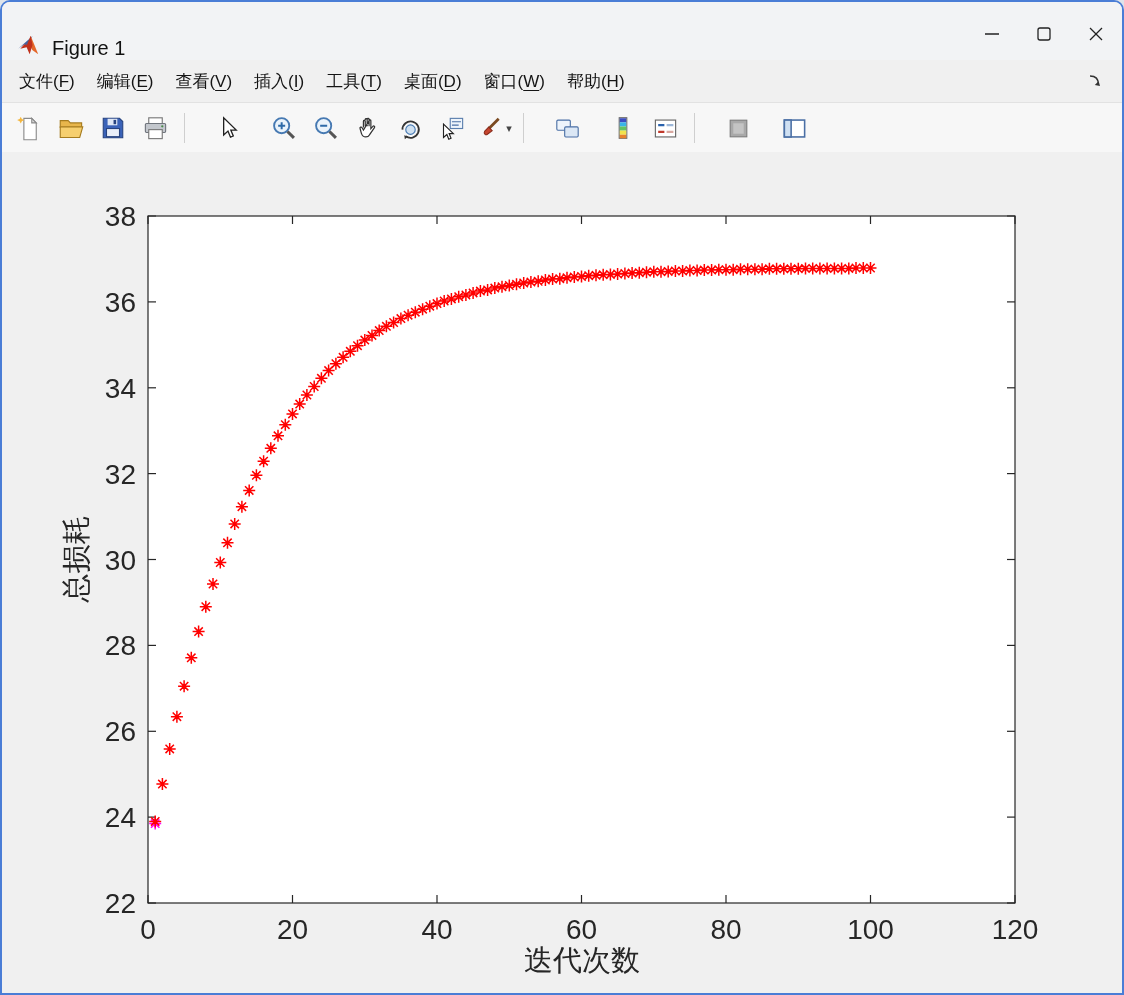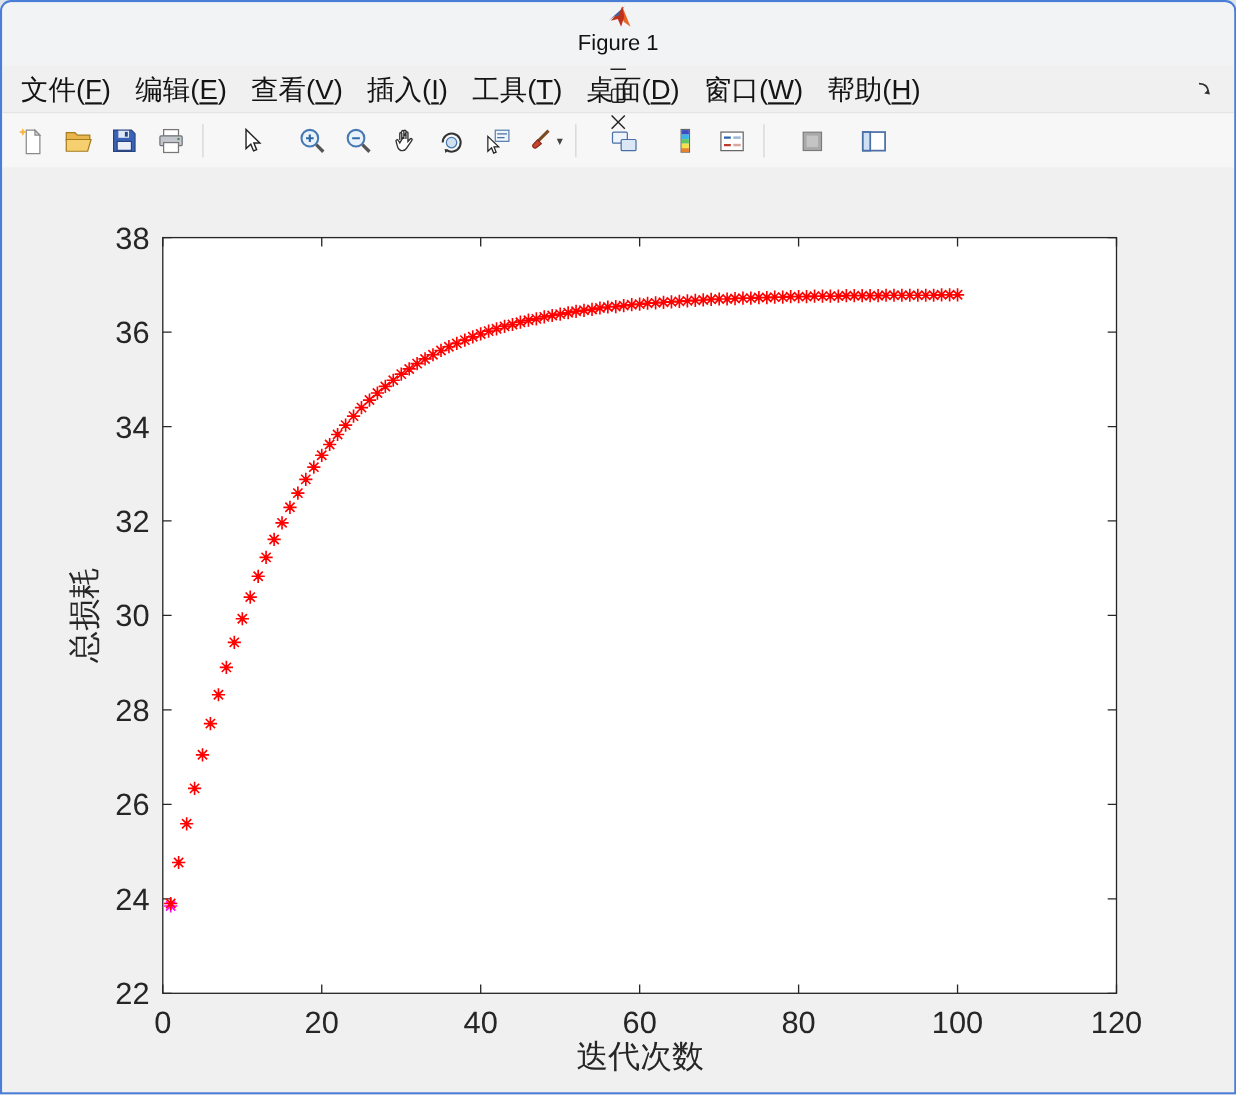--- a/index.html
+++ b/index.html
@@ -1,28 +1,28 @@
 <!DOCTYPE html>
 <html><head>
 <meta charset="utf-8">
 <style>
   html,body{margin:0;padding:0;background:#dfe4ea;font-family:"Liberation Sans",sans-serif;}
   .window{
     position:relative;width:1124px;height:995px;box-sizing:border-box;
     background:#f0f0f0;border:2px solid #4a7dd6;border-radius:10px 10px 0 0;overflow:hidden;
   }
   
-  .titlebar{height:58px;display:flex;align-items:center;background:#f2f3f5;flex-direction:column;}
+  .titlebar{height:58px;display:flex;align-items:flex-end;background:#f2f3f5;}
   .app-icon{width:30px;height:30px;margin:0 8px 0 12px;display:flex;align-items:center;justify-content:center;}
   .title-text{font-size:20px;color:#111;}
   .tb-spacer{flex:1;}
   .winbtn{width:52px;height:52px;display:flex;align-items:center;justify-content:center;cursor:default;}
   .winbtn svg{stroke:#222;stroke-width:1.3;fill:none;}
   
-  .menubar{height:42px;display:flex;align-items:center;background:#f0f0f0;padding:0 6px;border-bottom:1px solid #e2e2e2;font-size:25px;color:#141414;}
+  .menubar{height:42px;display:flex;align-items:center;background:#f0f0f0;padding:0 6px;border-bottom:1px solid #e2e2e2;font-size:17px;color:#141414;}
   .menu-item{padding:4px 11px;white-space:nowrap;border-radius:3px;}
   .mn{text-decoration:underline;text-underline-offset:3px;}
   .menubar-spacer{flex:1;}
   .dock-btn{width:30px;height:30px;margin-right:6px;display:flex;align-items:center;justify-content:center;}
   
   .toolbar{height:50px;display:flex;align-items:center;background:#f7f7f7;padding:0 6px;border-bottom:1px solid #d3d3d3;}
   .tbtn{width:42px;height:42px;display:flex;align-items:center;justify-content:center;border-radius:3px;}
   .tbtn svg{display:block;}
   .tsep{width:1px;height:30px;background:#cfcfcf;margin:0 8px;}
   .tgap{width:14px;}

